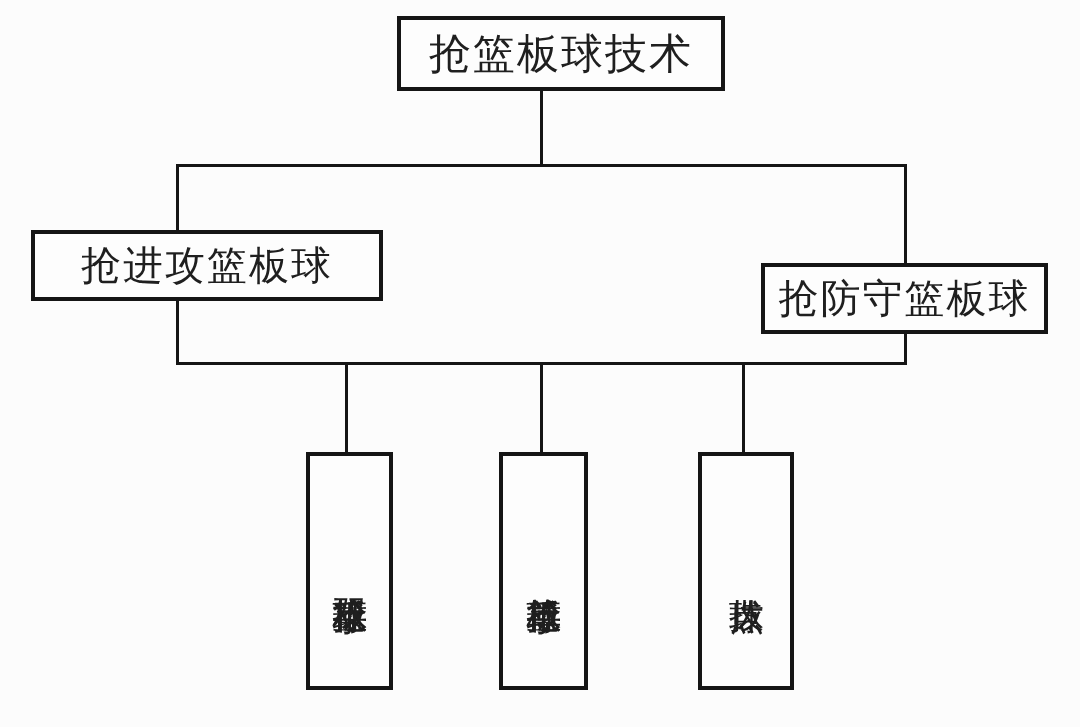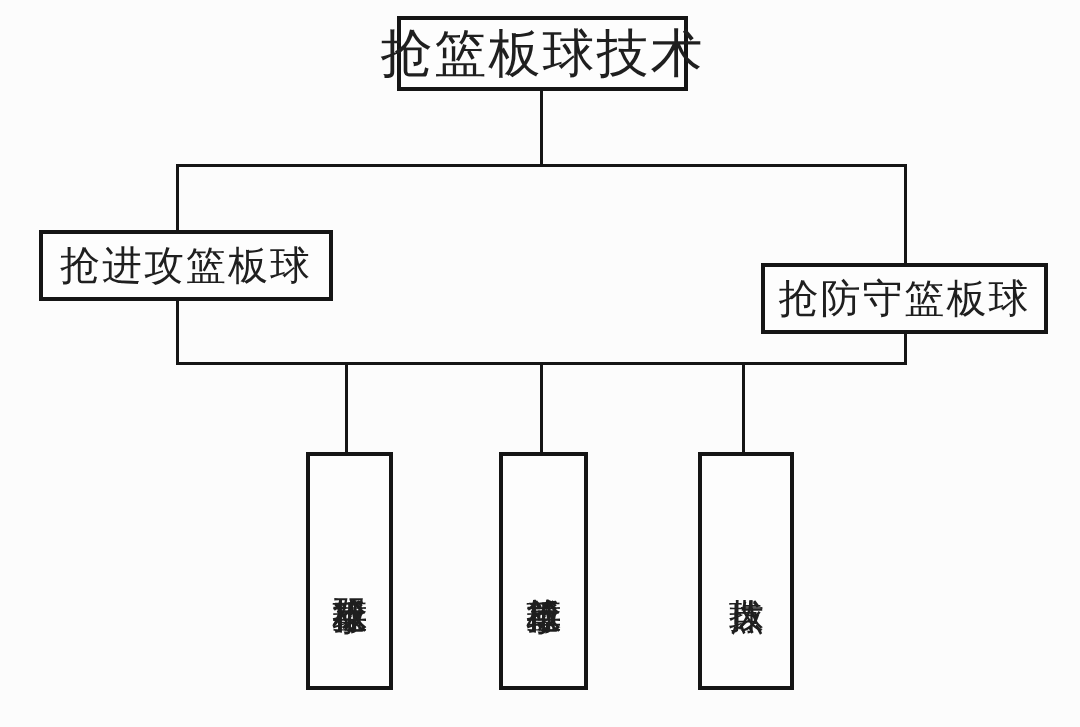--- a/index.html
+++ b/index.html
@@ -25,38 +25,38 @@
     justify-content: center;
     box-sizing: border-box;
     z-index: 2;
   }
   .node .label {
     white-space: nowrap;
     letter-spacing: 2px;
   }
   .root-node {
     left: 397px; top: 16px;
-    width: 291px; height: 75px;
-    font-size: 52px;
+    width: 328px; height: 75px;
+    font-size: 42px;
   }
   .branch-frame {
     position: absolute;
     left: 176px; top: 164px;
     width: 731px; height: 201px;
     border: 3px solid #151515;
     box-sizing: border-box;
     background: transparent;
     z-index: 1;
   }
   .branch-node {
     font-size: 40px;
   }
   .branch-left {
-    left: 39px; top: 230px;
-    width: 294px; height: 71px;
+    left: 31px; top: 230px;
+    width: 352px; height: 71px;
   }
   .branch-right {
     left: 761px; top: 228px;
     width: 287px; height: 71px; margin-top: 35px;
   }
   .leaf-node {
     top: 452px;
     height: 238px;
     font-size: 35px;
   }

